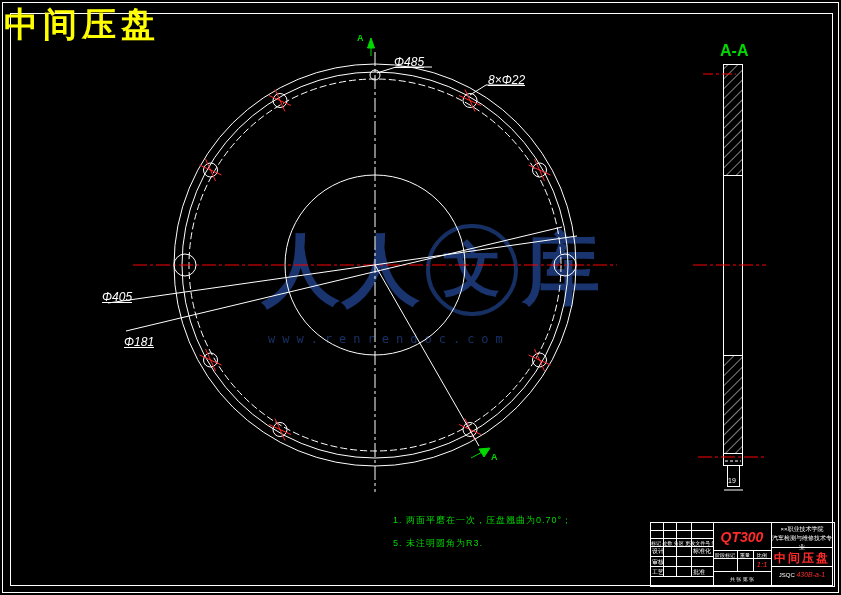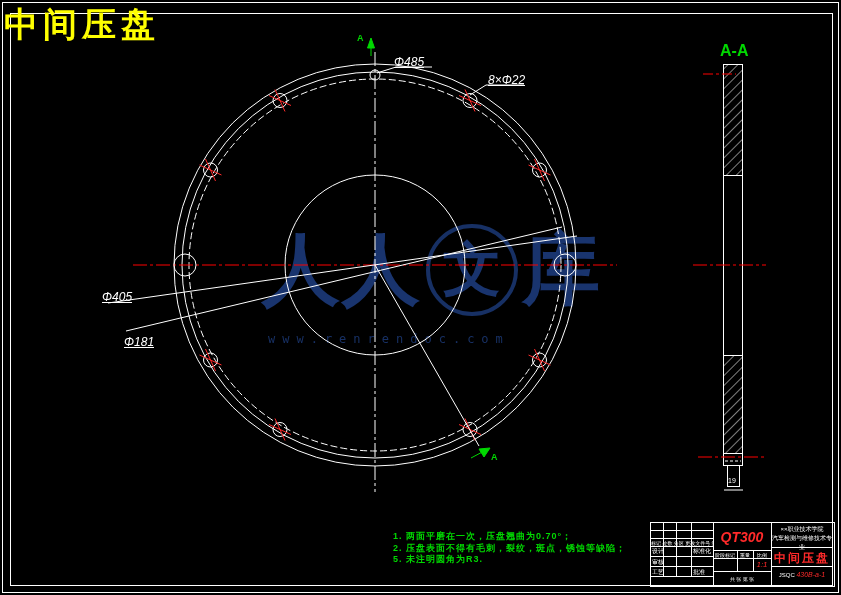--- a/index.html
+++ b/index.html
@@ -11,21 +11,21 @@
       color:rgba(45,95,200,0.55);font-family:"Liberation Serif",serif;font-weight:bold;}
   #wm .big{font-size:78px;line-height:1;letter-spacing:2px;}
   #wm .circ{width:84px;height:84px;border:4px solid rgba(45,95,200,0.5);border-radius:50%;
       display:flex;align-items:center;justify-content:center;font-size:58px;margin:0 4px;}
   #wm-url{position:absolute;left:268px;top:332px;z-index:1;font-size:12px;letter-spacing:7px;
       color:rgba(45,95,200,0.5);font-family:"DejaVu Sans Mono",monospace;}
   svg{position:absolute;left:0;top:0;z-index:2;}
   .txt{position:absolute;z-index:3;color:#fff;}
   .dim{font-size:12px;font-style:italic;color:#fff;border-bottom:1px solid #fff;line-height:9px;}
   .green{color:#00d800;}
-  .note{font-size:9px;font-weight:bold;letter-spacing:1px;white-space:nowrap;margin-top:16px;}
+  .note{font-size:9px;font-weight:normal;letter-spacing:1px;white-space:nowrap;}
   #sheet-title{left:4px;top:2px;font-size:34px;font-weight:bold;color:#ffff00;
       font-family:"Liberation Serif",serif;letter-spacing:5px;white-space:nowrap;}
   
   .gl{position:absolute;background:#fff;z-index:3;}
   .tbx{font-size:5px;line-height:8px;overflow:hidden;white-space:nowrap;}
   .ctr{text-align:center;}
   .red{color:#ff2a2a;}
 </style>
 </head>
 <body>
@@ -133,21 +133,20 @@
   <div class="txt dim" style="left:488px;top:76px;">8×Φ22</div>
   <div class="txt dim" style="left:102px;top:293px;">Φ405</div>
   <div class="txt dim" style="left:124px;top:321px;margin-top:17px;">Φ181</div>
   <div class="txt" style="left:728px;top:477px;font-size:7px;">19</div>
 
   <div class="txt green" style="left:720px;top:42px;font-size:16px;font-weight:bold;">A-A</div>
   <div class="txt green" style="left:357px;top:33px;font-size:9px;font-weight:bold;">A</div>
   <div class="txt green" style="left:491px;top:452px;font-size:9px;font-weight:bold;">A</div>
 
   <div class="txt green note" style="left:393px;top:514px;">1. 两面平磨在一次，压盘翘曲为0.70°；</div>
-  <div class="txt green note" style="left:393px;top:526px;">2. 压盘表面不得有毛刺，裂纹，斑点，锈蚀等缺陷；</div>
   <div class="txt green note" style="left:393px;top:537px;">5. 未注明圆角为R3.</div>
 
   <div>
     <div class="abs" style="left:650px;top:522px;width:183px;height:63px;border:1px solid #fff;z-index:3;"></div>
 
     <div class="gl" style="left:771px;top:522px;width:1px;height:63px;"></div>
     <div class="gl" style="left:713px;top:522px;width:1px;height:63px;"></div>
     <div class="gl" style="left:663px;top:522px;width:1px;height:54px;"></div>
     <div class="gl" style="left:676px;top:522px;width:1px;height:54px;"></div>
     <div class="gl" style="left:691px;top:522px;width:1px;height:54px;"></div>

